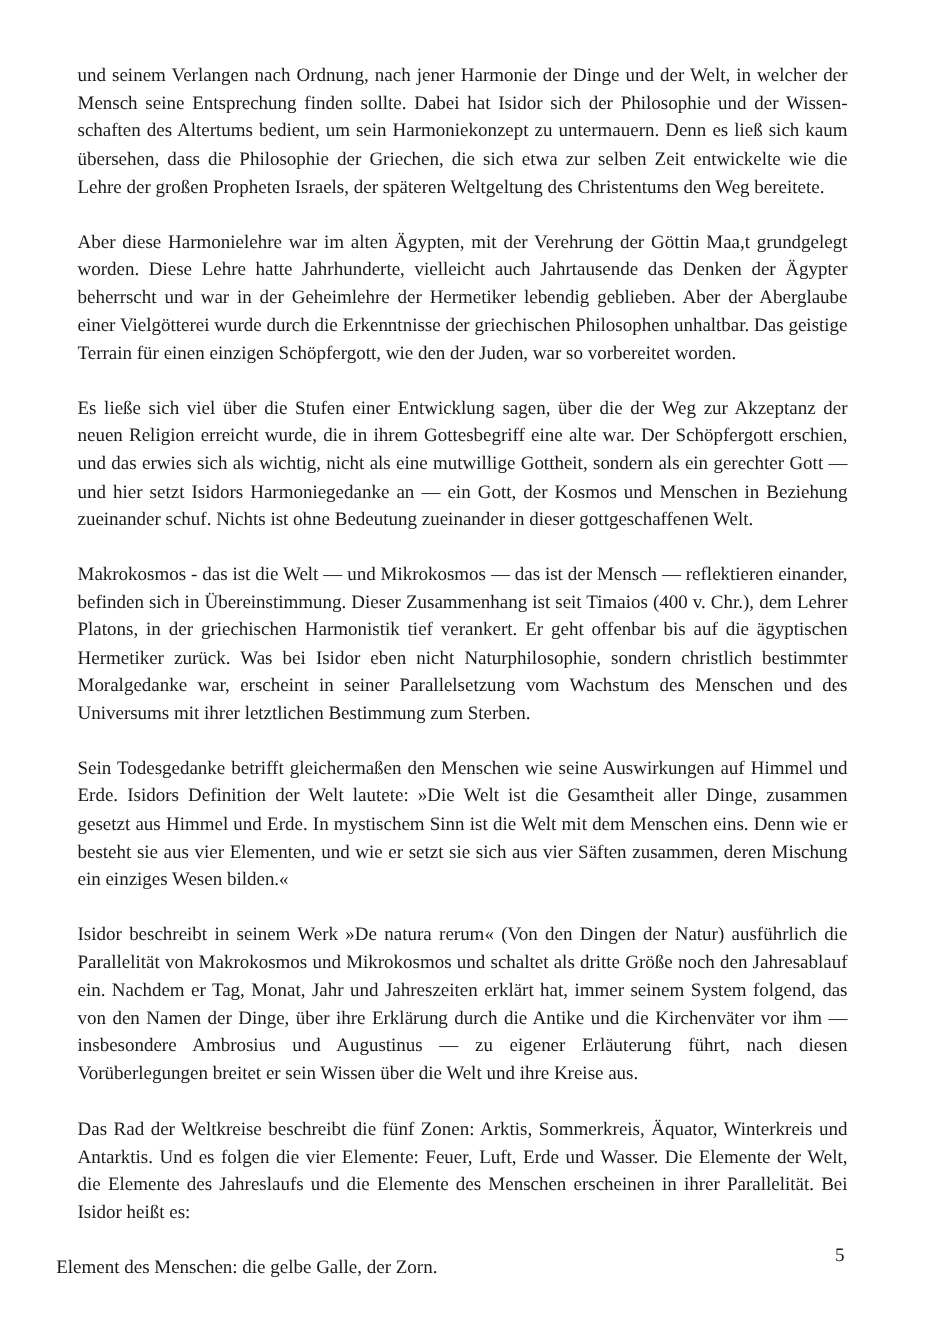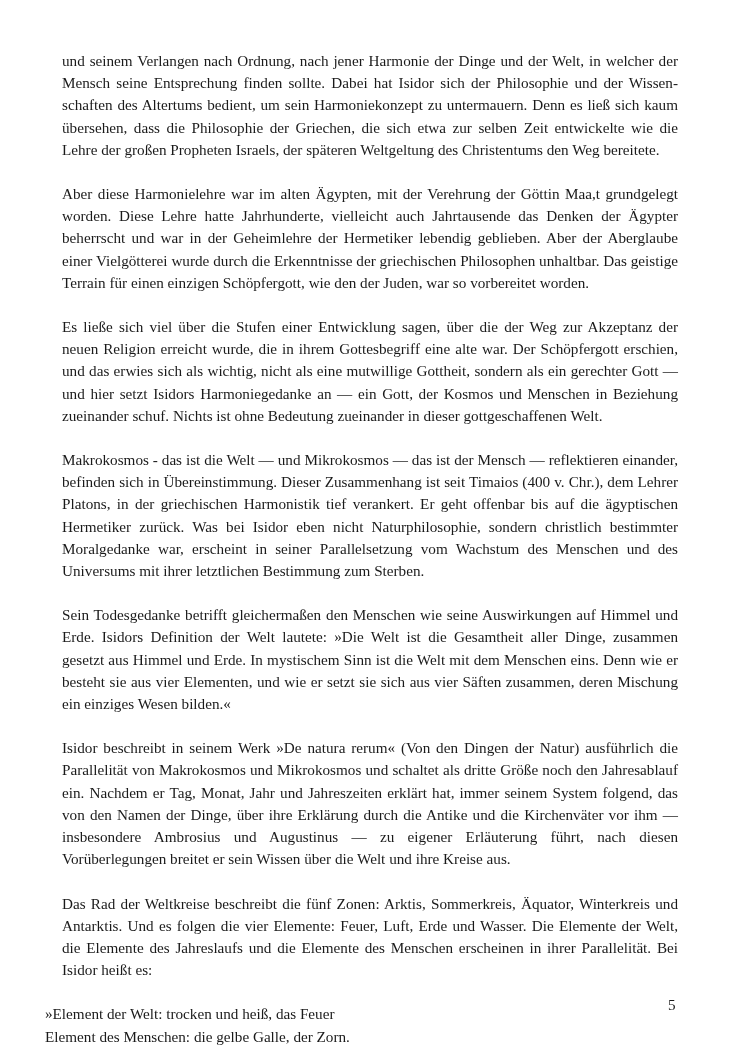--- a/index.html
+++ b/index.html
@@ -35,19 +35,18 @@
 
 <div class="page">
   <p class="para">und seinem Verlangen nach Ordnung, nach jener Harmonie der Dinge und der Welt, in welcher der Mensch seine Entsprechung finden sollte. Dabei hat Isidor sich der Philosophie und der Wissen­schaften des Altertums bedient, um sein Harmoniekonzept zu untermauern. Denn es ließ sich kaum übersehen, dass die Philosophie der Griechen, die sich etwa zur selben Zeit entwickelte wie die Lehre der großen Propheten Israels, der späteren Weltgeltung des Christentums den Weg bereitete.</p>
   <p class="para">Aber diese Harmonielehre war im alten Ägypten, mit der Verehrung der Göttin Maa,t grundgelegt worden. Diese Lehre hatte Jahrhunderte, vielleicht auch Jahrtausende das Denken der Ägypter beherrscht und war in der Geheimlehre der Hermetiker lebendig geblieben. Aber der Aberglaube einer Vielgötterei wurde durch die Erkenntnisse der griechischen Philosophen unhaltbar. Das geistige Terrain für einen einzigen Schöpfergott, wie den der Juden, war so vorbereitet worden.</p>
   <p class="para">Es ließe sich viel über die Stufen einer Entwicklung sagen, über die der Weg zur Akzeptanz der neuen Religion erreicht wurde, die in ihrem Gottesbegriff eine alte war. Der Schöpfergott erschien, und das erwies sich als wichtig, nicht als eine mutwillige Gottheit, sondern als ein gerechter Gott — und hier setzt Isidors Harmoniegedanke an — ein Gott, der Kosmos und Menschen in Beziehung zueinander schuf. Nichts ist ohne Bedeutung zueinander in dieser gottgeschaffenen Welt.</p>
   <p class="para">Makrokosmos - das ist die Welt — und Mikrokosmos — das ist der Mensch — reflektieren einander, befinden sich in Übereinstimmung. Dieser Zusammenhang ist seit Timaios (400 v. Chr.), dem Lehrer Platons, in der griechischen Harmonistik tief verankert. Er geht offenbar bis auf die ägyptischen Hermetiker zurück. Was bei Isidor eben nicht Naturphilosophie, sondern christlich bestimmter Moralgedanke war, erscheint in seiner Parallelsetzung vom Wachstum des Menschen und des Universums mit ihrer letztlichen Bestimmung zum Sterben.</p>
   <p class="para">Sein Todesgedanke betrifft gleichermaßen den Menschen wie seine Auswirkungen auf Himmel und Erde. Isidors Definition der Welt lautete: »Die Welt ist die Gesamtheit aller Dinge, zusammen gesetzt aus Himmel und Erde. In mystischem Sinn ist die Welt mit dem Menschen eins. Denn wie er besteht sie aus vier Elementen, und wie er setzt sie sich aus vier Säften zusammen, deren Mischung ein einziges Wesen bilden.«</p>
   <p class="para">Isidor beschreibt in seinem Werk »De natura rerum« (Von den Dingen der Natur) ausführlich die Parallelität von Makrokosmos und Mikrokosmos und schaltet als dritte Größe noch den Jahresablauf ein. Nachdem er Tag, Monat, Jahr und Jahreszeiten erklärt hat, immer seinem System folgend, das von den Namen der Dinge, über ihre Erklärung durch die Antike und die Kirchenväter vor ihm — insbesondere Ambrosius und Augustinus — zu eigener Erläuterung führt, nach diesen Vorüberlegungen breitet er sein Wissen über die Welt und ihre Kreise aus.</p>
   <p class="para">Das Rad der Weltkreise beschreibt die fünf Zonen: Arktis, Sommerkreis, Äquator, Winterkreis und Antarktis. Und es folgen die vier Elemente: Feuer, Luft, Erde und Wasser. Die Elemente der Welt, die Elemente des Jahreslaufs und die Elemente des Menschen erscheinen in ihrer Parallelität. Bei Isidor heißt es:</p>
   <div class="quote-lines">
-    <span class="quote-line">»Element der Welt: trocken und heiß, das Feuer</span>
     <span class="quote-line">Element des Menschen: die gelbe Galle, der Zorn.</span>
 
   </div>
 </div>
 
 <div class="page-number">5</div>
 
 </body></html>

